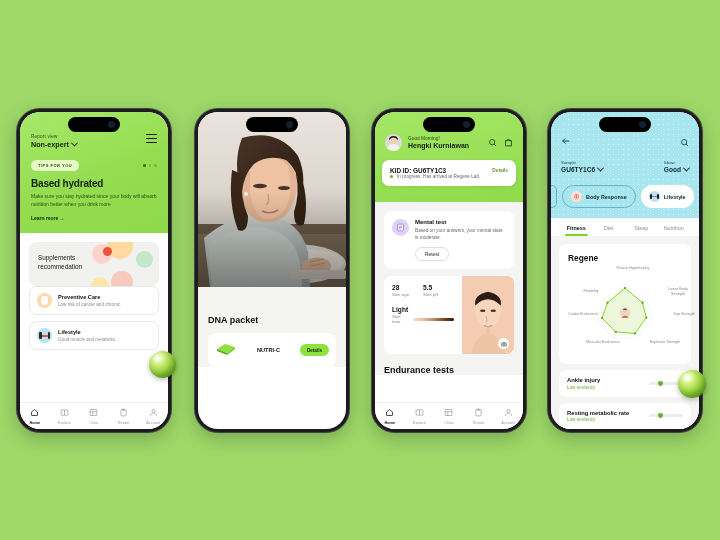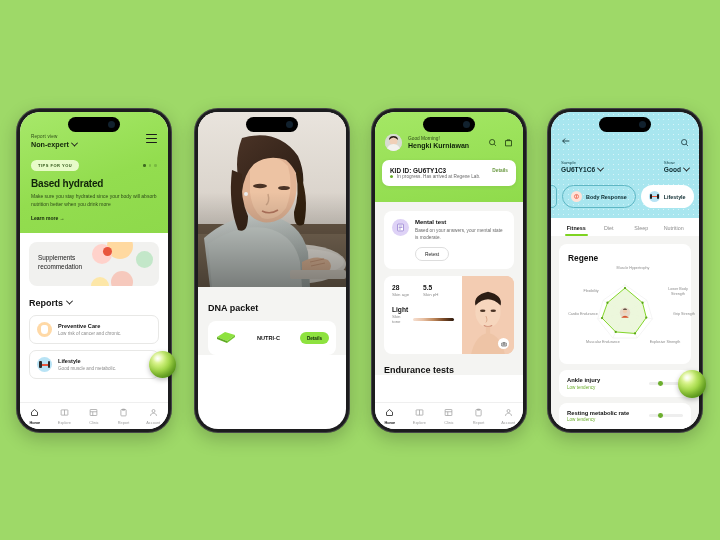--- a/index.html
+++ b/index.html
@@ -119,21 +119,21 @@
   .logo span:nth-child(5){color:#9fdd6a}
   .logo span:nth-child(6){color:#cfd8cc}
   .shop { font-size:5.6px; font-weight:bold; color:#3f9c35;}
   .hero { position:relative; height:175px; overflow:hidden; background:#cfc9c2;}
   .hero .photo{position:absolute;inset:0;}
   .hero .ov{position:absolute;left:0;right:0;bottom:0;height:95px;background:linear-gradient(transparent,rgba(0,0,0,.42));}
   .hero .txt{position:absolute;left:11px;right:11px;bottom:16px;}
   .hero h2{font-size:10.4px;color:#fff;font-weight:bold;line-height:1.12;letter-spacing:-.2px;}
   .hero p{font-size:4.8px;color:#eee;margin-top:4px;line-height:1.45;width:112px;}
   .buy{display:inline-block;margin-top:7px;background:#8ee23f;color:#10250a;font-size:5.6px;font-weight:bold;padding:4.5px 11px;border-radius:11px;}
-  .p2-bot{background:#f4f4f2;padding:14px 10px 0;}
+  .p2-bot{background:#f4f4f2;padding:26px 10px 0;}
   .dna-card{background:#fff;border-radius:8px;padding:7px;display:flex;align-items:center;gap:7px;margin-top:8px;}
   .dna-t{font-size:5.6px;font-weight:bold;color:#111;flex:1;text-align:center;}
   .det{background:#8ee23f;color:#10250a;font-size:4.6px;font-weight:bold;padding:3.5px 7px;border-radius:9px;}
 
   
   .p3-top{background:linear-gradient(170deg,#a4e765,#8fdb4b);padding:21px 10px 16px;}
   .ava{width:17px;height:17px;border-radius:50%;overflow:hidden;flex:none;position:relative;background:#cfd7c6;}
   .greet{font-size:4.8px;color:#2d4a18;}
   .uname{font-size:7px;font-weight:bold;color:#10230a;margin-top:1px;}
   .kid-card{background:#fff;border-radius:7px;padding:7px 8px;margin:9px -3px 0;box-shadow:0 1px 4px rgba(0,0,0,.07);}
@@ -229,24 +229,20 @@
         <div class="supp-card">
           <div class="blob" style="width:26px;height:26px;background:#ffd9a0;right:26px;top:-9px"></div>
           <div class="blob" style="width:20px;height:20px;background:#ffd2cb;right:47px;top:2px"></div>
           <div class="blob" style="width:17px;height:17px;background:#c3e7c9;right:6px;top:9px"></div>
           <div class="blob" style="width:22px;height:22px;background:#f6c9bd;right:26px;bottom:-7px"></div>
           <div class="blob" style="width:18px;height:18px;background:#fde7a8;right:50px;bottom:-9px"></div>
           <div class="blob" style="width:9px;height:9px;background:#e8553c;right:47px;top:5px;border-radius:50%"></div>
           <div class="t">Supplements recommedation</div>
         </div>
 
-        <div class="row" style="gap:4px">
-          <div class="sec-title">Reports</div>
-          <span class="chev" style="margin-top:3px"></span>
-        </div>
 
         <div class="rep-card">
           <div class="rep-ic" style="background:#ffd9a6">
             <div style="position:absolute;left:4px;top:3px;width:7px;height:9px;background:#fff;border-radius:3px 3px 4px 4px"></div>
           </div>
           <div>
             <div class="rep-t">Preventive Care</div>
             <div class="rep-s">Low risk of cancer and chronic.</div>
           </div>
         </div>

